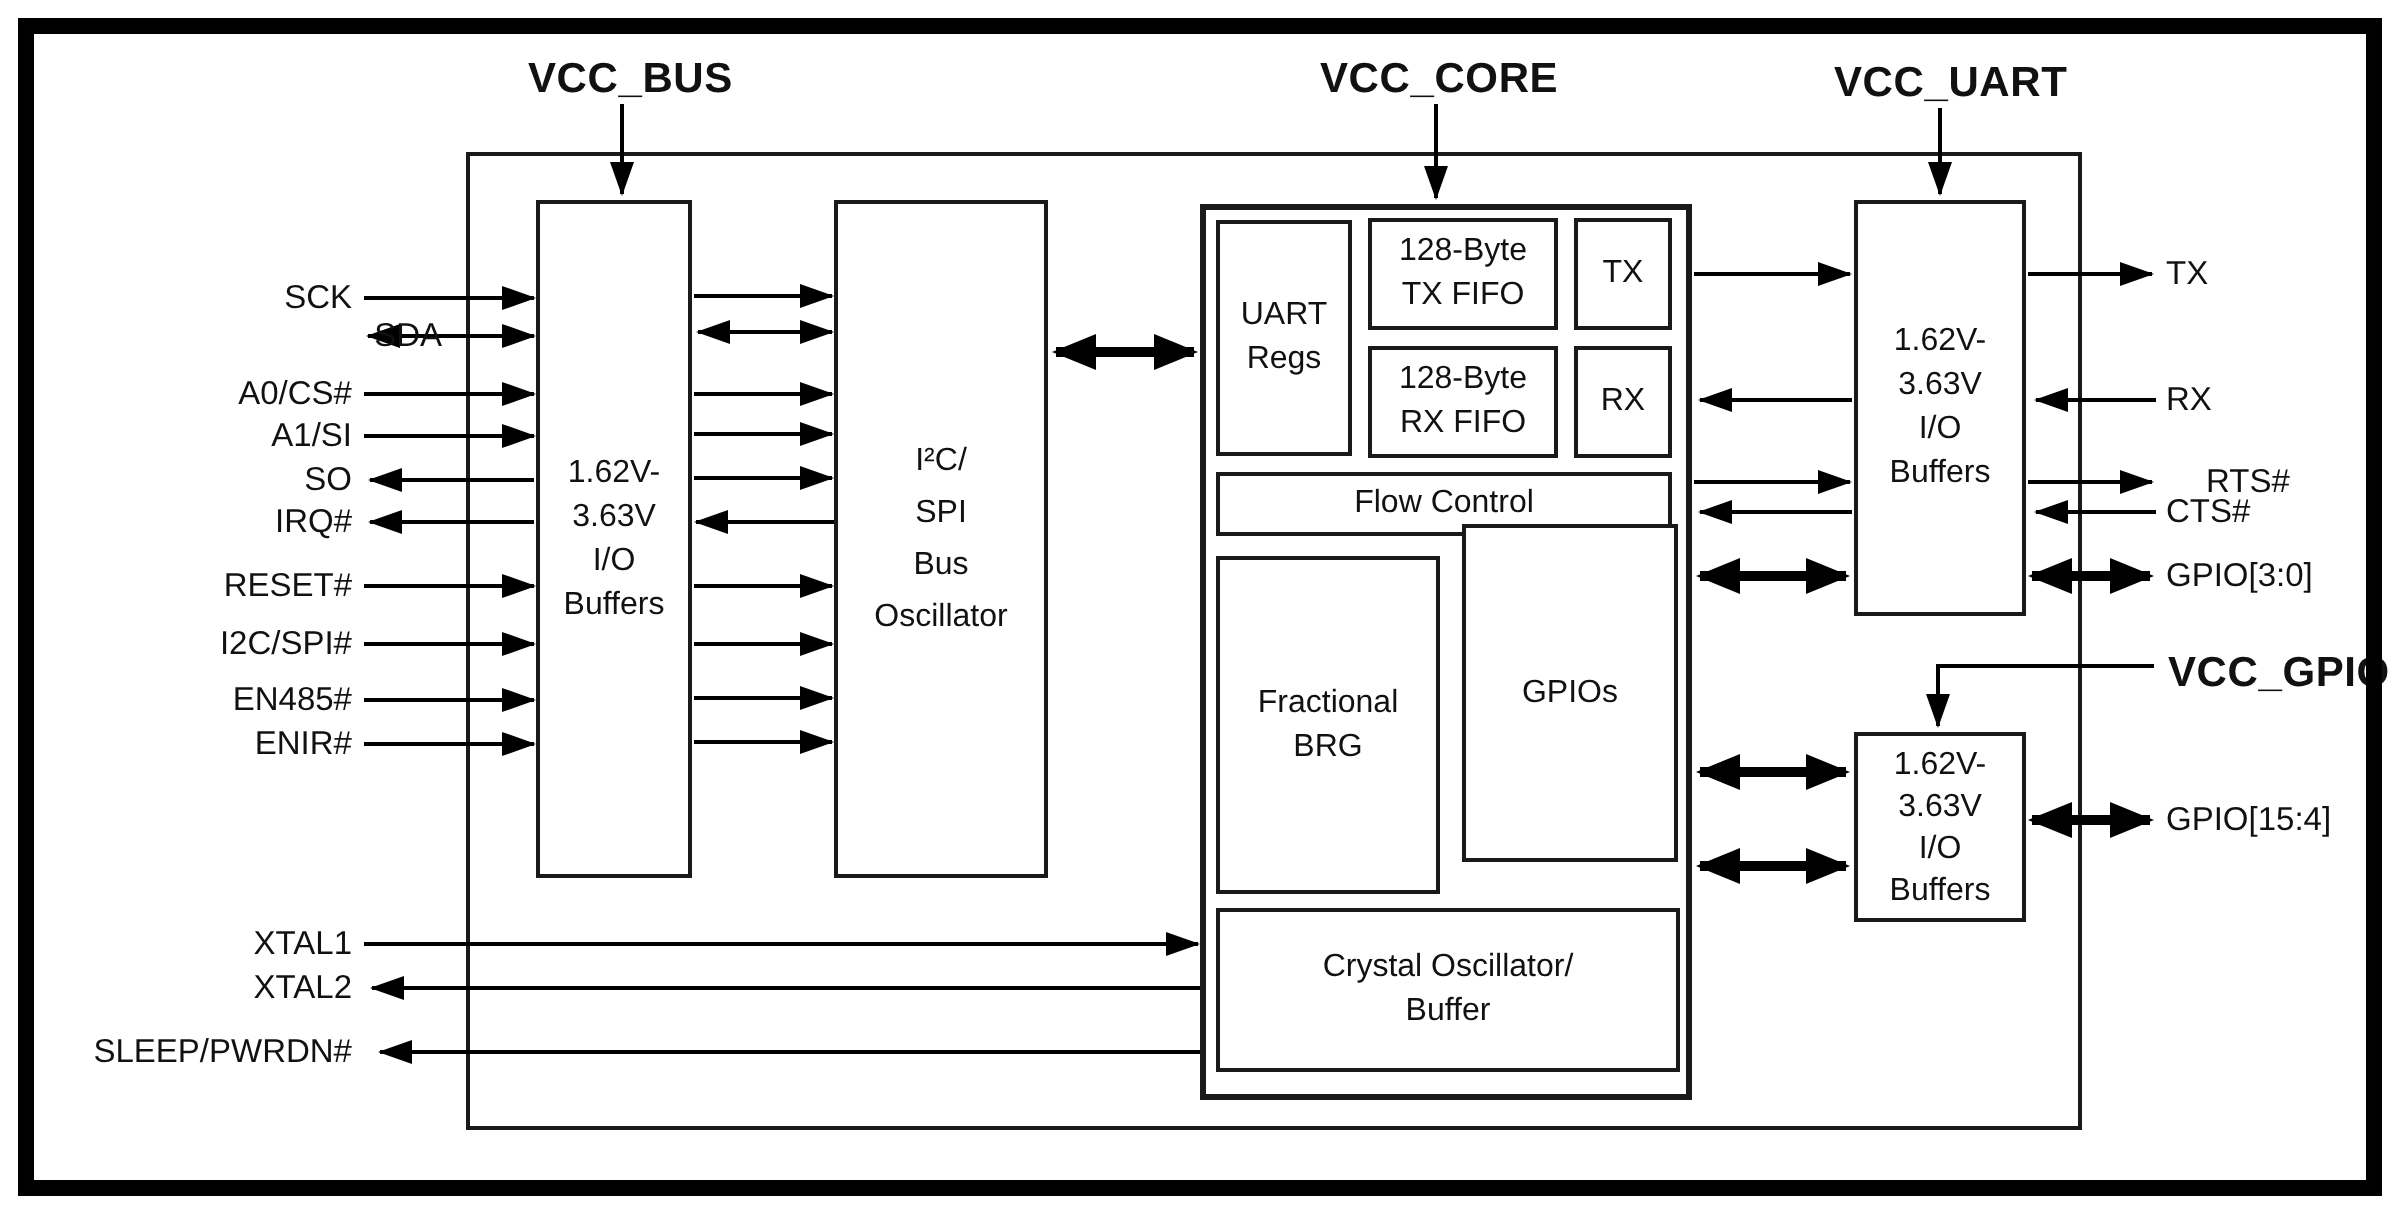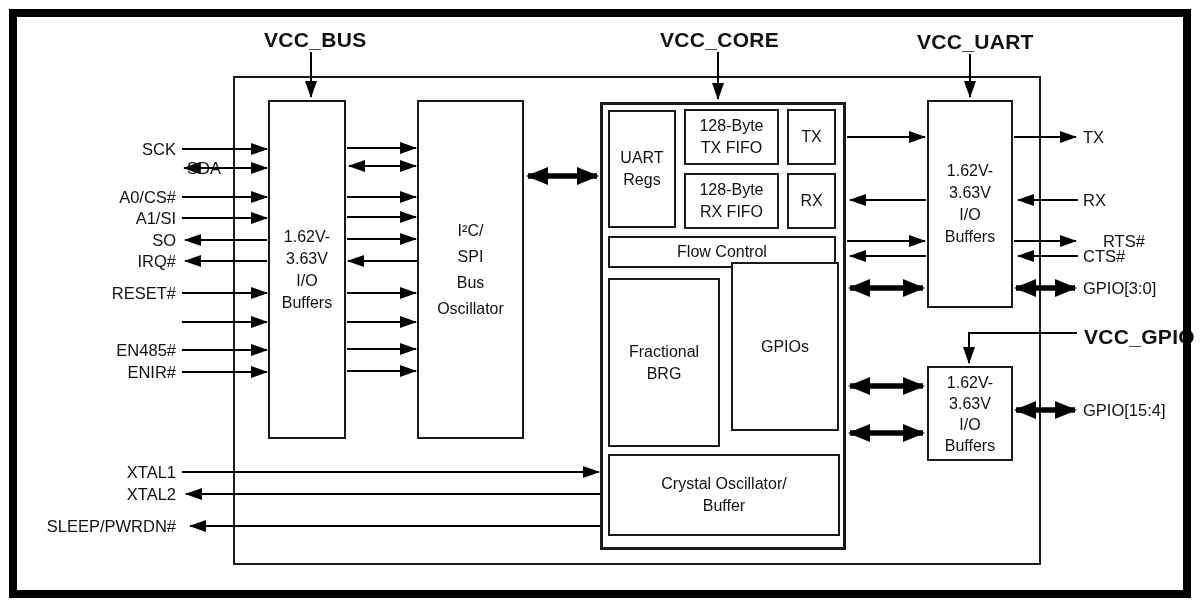--- a/index.html
+++ b/index.html
@@ -199,20 +199,21 @@
   <div class="rail" style="left:917px;top:32px;">VCC_UART</div>
   <div class="rail" style="left:1084px;top:327px;">VCC_GPIO</div>
 
   <div class="lbl l" style="top:139px;">SCK</div>
   <div class="lbl l" style="top:158px;padding-left:45px;">SDA</div>
   <div class="lbl l" style="top:187px;">A0/CS#</div>
   <div class="lbl l" style="top:208px;">A1/SI</div>
   <div class="lbl l" style="top:230px;">SO</div>
   <div class="lbl l" style="top:251px;">IRQ#</div>
   <div class="lbl l" style="top:283px;">RESET#</div>
+  <div class="lbl l" style="top:312px;">I2C/SPI#</div>
   <div class="lbl l" style="top:340px;">EN485#</div>
   <div class="lbl l" style="top:362px;">ENIR#</div>
   <div class="lbl l" style="top:462px;">XTAL1</div>
   <div class="lbl l" style="top:484px;">XTAL2</div>
   <div class="lbl l" style="top:516px;">SLEEP/PWRDN#</div>
 
   <div class="lbl r" style="top:127px;">TX</div>
   <div class="lbl r" style="top:190px;">RX</div>
   <div class="lbl r" style="top:231px;margin-left:20px;">RTS#</div>
   <div class="lbl r" style="top:246px;">CTS#</div>

